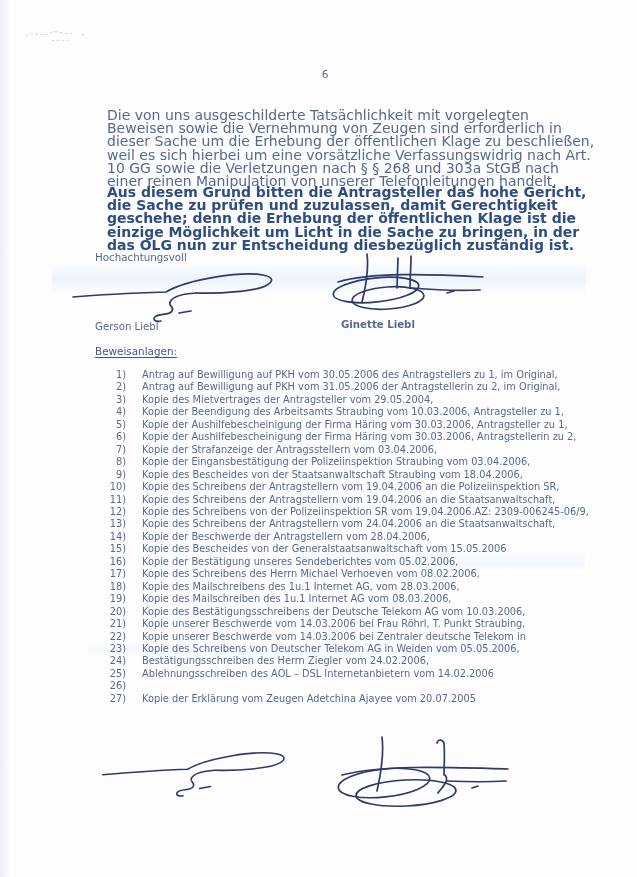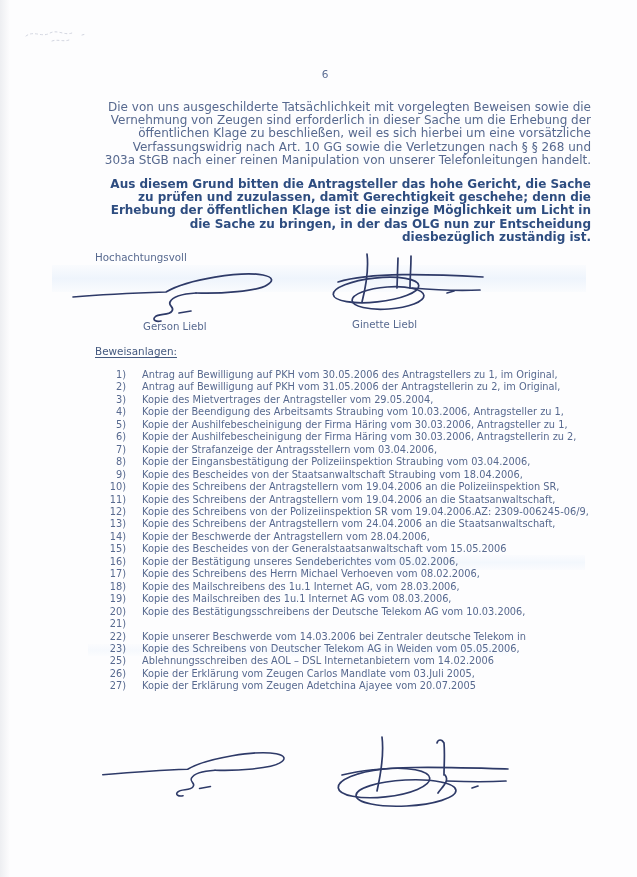--- a/index.html
+++ b/index.html
@@ -11,30 +11,30 @@
   }
   .edge-shade{position:absolute;left:0;top:0;width:10px;height:877px;
     background:linear-gradient(90deg,rgba(190,195,205,.25),rgba(190,195,205,0));}
   .scan-band{position:absolute;background:linear-gradient(180deg,rgba(198,221,247,.06),rgba(198,221,247,.26),rgba(198,221,247,.06));pointer-events:none;}
   .band-top{left:52px;top:265px;width:534px;height:27px;}
   .band-mid{left:300px;top:555px;width:285px;height:15px;opacity:.7;}
   .band-low{left:88px;top:644px;width:420px;height:12px;opacity:.5;}
   .pencil{position:absolute;left:22px;top:22px;opacity:.38;}
   .pagenum{position:absolute;left:305px;top:68px;width:40px;text-align:center;
     font-size:10.5px;color:#5c6e94;}
-  .para{position:absolute;left:95px;width:492px;margin:4px;
-    font-size:12px;line-height:13.2px;text-align:right;}
+  .para{position:absolute;left:95px;width:492px;margin:12px;
+    font-size:14px;line-height:13.2px;text-align:left;}
   .p1{top:97px;color:#57698f;}
   .p2{top:174px;color:#2e4d80;font-weight:700;}
   .salutation{position:absolute;left:95px;top:251px;font-size:10.3px;color:#57698f;}
   .sig{position:absolute;}
   .sig path,.sig ellipse{fill:none;stroke:#2e3a68;stroke-width:1.7;stroke-linecap:round;stroke-linejoin:round;}
   .name{position:absolute;font-size:10.2px;color:#57698f;}
-  .name-left{left:95px;top:321px;margin-left:48px;}
-  .name-right{left:352px;top:319px;}
+  .name-left{left:95px;top:321px;}
+  .name-right{left:341px;top:319px;font-weight:bold;}
   .att-heading{position:absolute;left:95px;top:345px;font-size:10.4px;color:#44597f;
     text-decoration:underline;text-underline-offset:2px;}
   .att-list{position:absolute;left:100px;top:369px;margin:0;padding:0;list-style:none;
     font-size:9.8px;line-height:12.45px;color:#57698f;}
   .att-list li{display:flex;margin:0;padding:0;}
   .num{flex:none;width:26px;text-align:right;margin-right:8px;}
   .txt{white-space:nowrap;margin-left:8px;}
   .txtcol{display:flex;flex-direction:column;gap:48px;}
 </style>
 </head>
@@ -157,38 +157,42 @@
     <li>
         <span class="num">19)</span>
         <span class="txt">Kopie des Mailschreiben des 1u.1 Internet AG vom 08.03.2006,</span>
       </li>
     <li>
         <span class="num">20)</span>
         <span class="txt">Kopie des Bestätigungsschreibens der Deutsche Telekom AG vom 10.03.2006,</span>
       </li>
     <li>
         <span class="num">21)</span>
+        <span class="txt">Kopie unserer Beschwerde vom 14.03.2006 bei Frau Röhrl, T. Punkt Straubing,</span>
       </li>
     <li>
         <span class="num">22)</span>
         <span class="txtcol">
           <span class="txt">Kopie unserer Beschwerde vom 14.03.2006 bei Zentraler deutsche Telekom in</span>
         </span>
       </li>
     <li>
         <span class="num">23)</span>
         <span class="txt">Kopie des Schreibens von Deutscher Telekom AG in Weiden vom 05.05.2006,</span>
       </li>
     <li>
+        <span class="num">24)</span>
+        <span class="txt">Bestätigungsschreiben des Herrn Ziegler vom 24.02.2006,</span>
+      </li>
+    <li>
         <span class="num">25)</span>
         <span class="txt">Ablehnungsschreiben des AOL – DSL Internetanbietern vom 14.02.2006</span>
       </li>
     <li>
         <span class="num">26)</span>
-        <span class="txt">Kopie der Erklärung vom Zeugen Carlos Mandlate vom 03.Juli 2005,</span>
       </li>
     <li>
         <span class="num">27)</span>
         <span class="txt">Kopie der Erklärung vom Zeugen Adetchina Ajayee vom 20.07.2005</span>
       </li>
   </ol>
 
   <svg class="sig" style="left:100px;top:743px;" width="210" height="58" viewBox="0 0 230 60">
     <path d="M3,33 C38,30 66,28 96,27 C118,14 172,6 193,10 C203,12 204,16 197,20 C188,26 150,29 126,28"></path>
     <path d="M126,28 C110,29 102,33 100,37 C98,41 105,42 102,46 C99,51 89,48 85,52 C82,55 86,57 91,56"></path>

